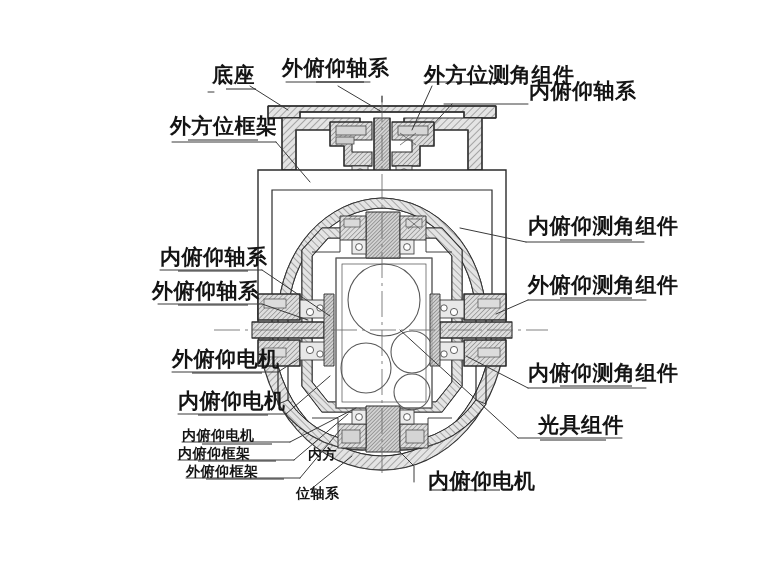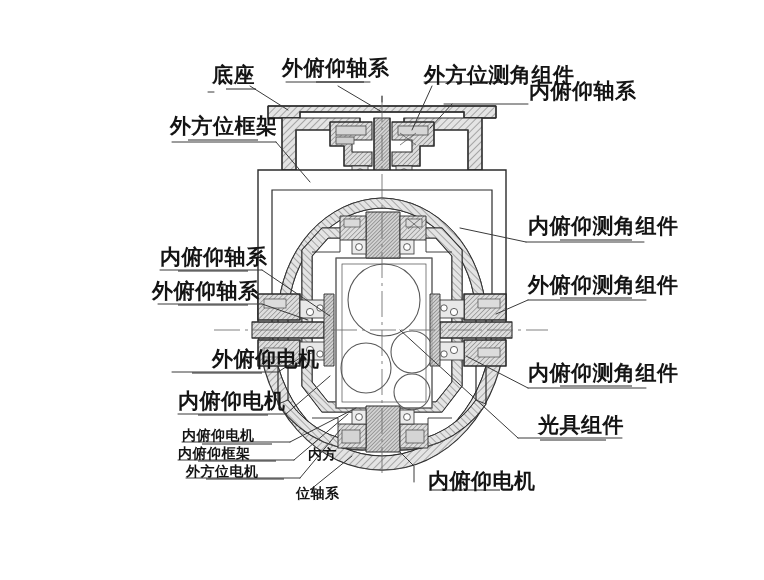--- a/index.html
+++ b/index.html
@@ -313,32 +313,32 @@
   <div class="label" style="left:170px;top:115px;">外方位框架</div>
 
   <div class="label" style="left:528px;top:215px;">内俯仰测角组件</div>
 
   <div class="label" style="left:160px;top:246px;">内俯仰轴系</div>
 
   <div class="label" style="left:152px;top:280px;">外俯仰轴系</div>
 
   <div class="label" style="left:528px;top:274px;">外俯仰测角组件</div>
 
-  <div class="label" style="left:172px;top:348px;margin-left:40px;">外俯仰电机</div>
+  <div class="label" style="left:172px;top:348px;">外俯仰电机</div>
 
   <div class="label" style="left:528px;top:362px;">内俯仰测角组件</div>
 
   <div class="label" style="left:178px;top:390px;">内俯仰电机</div>
 
   <div class="label" style="left:538px;top:414px;">光具组件</div>
 
   <div class="label sm" style="left:182px;top:428px;">内俯仰电机</div>
 
   <div class="label sm" style="left:178px;top:446px;">内俯仰框架</div>
 
-  <div class="label sm" style="left:186px;top:464px;">外方位电机</div>
+  <div class="label sm" style="left:186px;top:464px;">外俯仰框架</div>
 
   <div class="label sm" style="left:308px;top:447px;">内方</div>
   <div class="label sm" style="left:296px;top:486px;">位轴系</div>
 
   <div class="label" style="left:428px;top:470px;">内俯仰电机</div>
 
 </div>
 
 </body></html>

